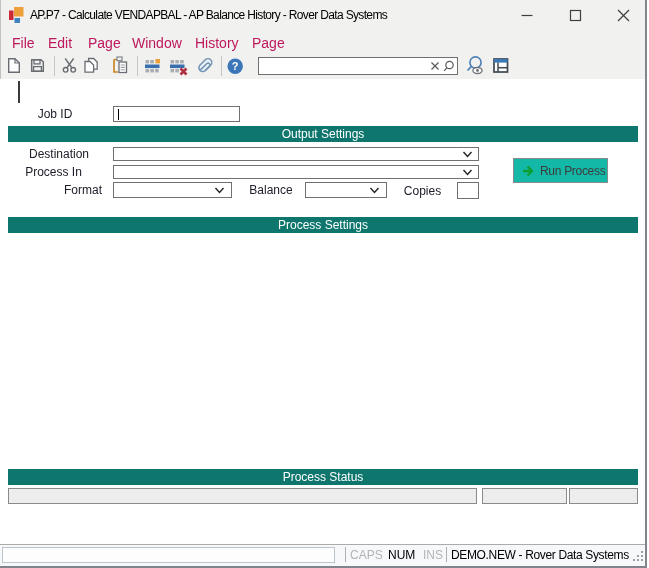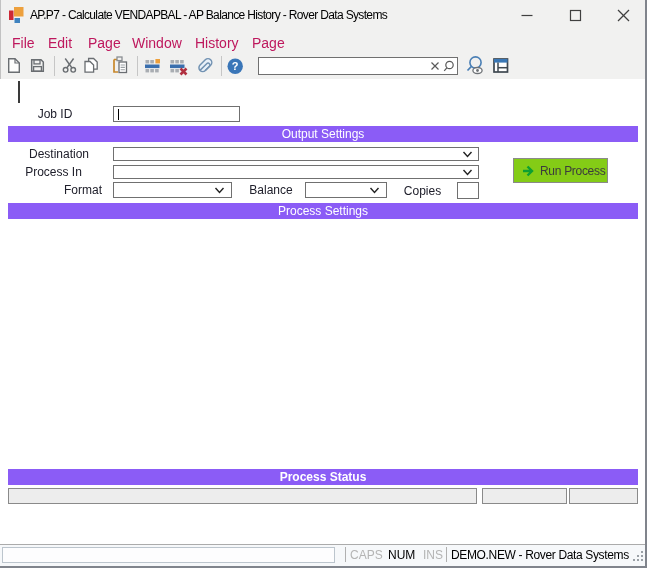--- a/index.html
+++ b/index.html
@@ -3,21 +3,21 @@
 <meta charset="utf-8">
 <style>
 * { margin:0; padding:0; box-sizing:border-box; }
 html,body { width:649px; height:568px; background:#ffffff; font-family:"Liberation Sans", sans-serif; position:relative; overflow:hidden; }
 .abs { position:absolute; }
 #chrome { left:0; top:0; width:645px; height:79px; background:#f1f1f0; border-left:1px solid #c2c2c2; }
 #rborder { left:645px; top:0; width:2px; height:568px; background:#80848c; }
 #bborder { left:0; top:566px; width:647px; height:2px; background:#80848c; }
 .ttl { left:30px; top:8px; font-size:12px; color:#000; letter-spacing:-0.65px; }
 .menu { top:33px; height:20px; line-height:20px; font-size:14px; color:#be185d; }
-.navybar { left:8px; width:630px; height:16px; background:#8b5cf6; color:#fff; font-size:12px; text-align:center; line-height:16px; }
+.navybar { left:8px; width:630px; height:16px; background:#0f766e; color:#fff; font-size:12px; text-align:center; line-height:16px; }
 .lbl { font-size:12px; color:#20202c; text-align:center; height:14px; line-height:14px; }
 .combo { background:#fff; border:1px solid #707070; }
 .box { background:#fff; border:1px solid #707070; }
 .statbox { background:#ededed; border:1px solid #8a8a8a; height:16px; top:488px; }
 .sep { top:56px; width:1px; height:20px; background:#c6c6c6; }
 #sbar { left:0; top:544px; width:645px; height:22px; background:#f6f8fa; border-top:1px solid #ababab; }
 .stext { top:547px; font-size:12px; height:16px; line-height:16px; }
 .ssep { top:547px; width:1px; height:15px; background:#b0b0b0; }
 </style>
 </head>
@@ -165,30 +165,30 @@
 </div>
 <div class="abs lbl" style="left:240px; top:183px; width:62px;">Balance</div>
 <div class="abs combo" style="left:305px; top:182px; width:82px; height:16px;">
   <svg class="abs" style="right:6px; top:3px;" width="11" height="9">
       <path d="M1.5 2 L5.5 6.5 L9.5 2" fill="none" stroke="#222" stroke-width="1.4"></path>
     </svg>
 </div>
 <div class="abs lbl" style="left:390px; top:184px; width:65px;">Copies</div>
 <div class="abs box" style="left:457px; top:182px; width:22px; height:17px;"></div>
 
-<div class="abs" style="left:513px; top:158px; width:95px; height:25px; background:#84cc16; border:1px solid #8a8a8a;">
+<div class="abs" style="left:513px; top:158px; width:95px; height:25px; background:#14b8a6; border:1px solid #8a8a8a;">
   <svg class="abs" style="left:8px; top:5px;" width="16" height="14">
     <path d="M1 7 h8 M5.5 2.5 L10 7 L5.5 11.5" stroke="#0d9f32" stroke-width="2.4" fill="none"></path>
   </svg>
   <div class="abs" style="left:26px; top:5px; font-size:12px; color:#3c3c3c; white-space:nowrap; letter-spacing:-0.3px;">Run Process</div>
 </div>
 
-<div class="abs navybar" style="top:203px;">Process Settings</div>
-
-<div class="abs navybar" style="top:469px;font-weight:bold;">Process Status</div>
+<div class="abs navybar" style="top:217px;">Process Settings</div>
+
+<div class="abs navybar" style="top:469px;">Process Status</div>
 <div class="abs statbox" style="left:8px; width:469px;"></div>
 <div class="abs statbox" style="left:482px; width:85px;"></div>
 <div class="abs statbox" style="left:569px; width:69px;"></div>
 
 <div class="abs" id="sbar"></div>
 <div class="abs" style="left:2px; top:547px; width:333px; height:16px; background:#fdfdfe; border:1px solid #bcc5cd;"></div>
 <div class="abs ssep" style="left:345px;"></div>
 <div class="abs stext" style="left:350px; color:#b4b4b4;">CAPS</div>
 <div class="abs stext" style="left:388px; color:#000;">NUM</div>
 <div class="abs stext" style="left:423px; color:#b4b4b4;text-align:right;">INS</div>

